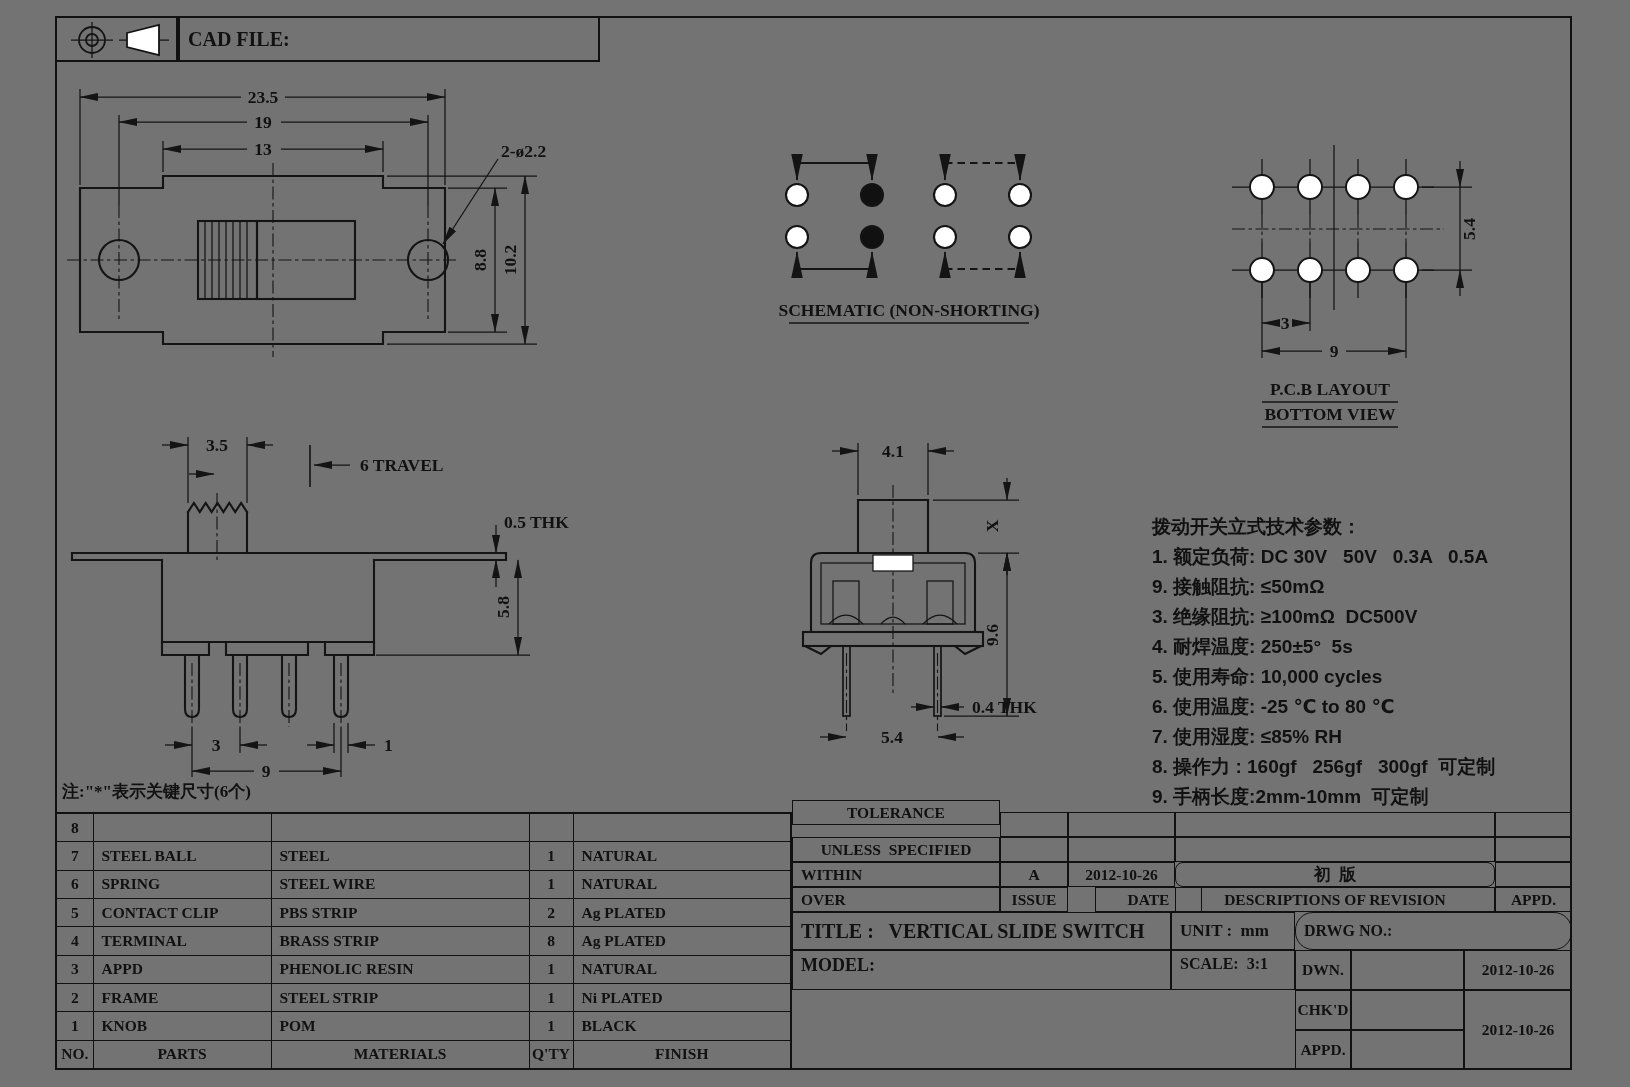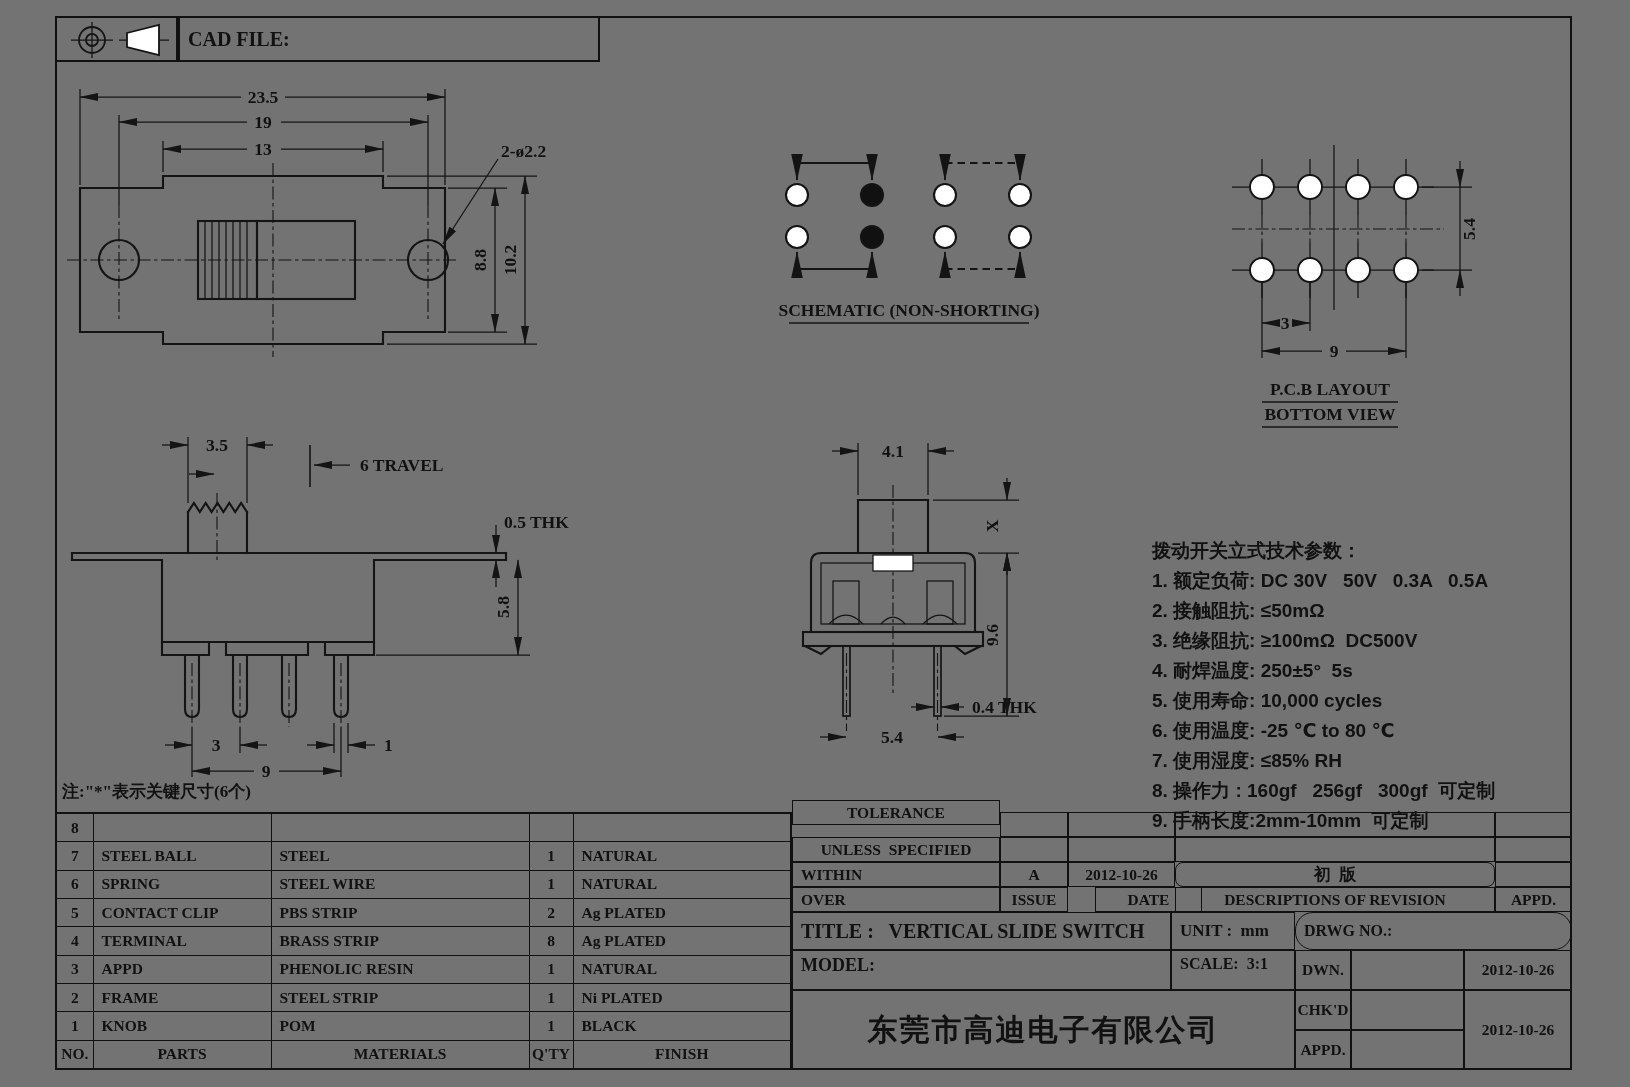--- a/index.html
+++ b/index.html
@@ -23,21 +23,21 @@
   svg{position:absolute;overflow:visible;}
   .ol{stroke:#141414;stroke-width:2.1;fill:none;stroke-linecap:square;}
   .thin{stroke:#141414;stroke-width:1.25;fill:none;}
   .cl{stroke:#141414;stroke-width:1.1;fill:none;stroke-dasharray:13 3.5 3.5 3.5;}
   .dash{stroke-dasharray:7.5 5;}
   .open{fill:#ffffff;stroke:#141414;stroke-width:2.1;}
   .filled{fill:#111111;stroke:#141414;stroke-width:2.1;}
   svg text{font-family:"Liberation Serif","DejaVu Serif",serif;font-weight:bold;
            font-size:17.5px;fill:#111;}
   .specs{position:absolute;left:1152px;top:512px;width:418px;font-weight:bold;
-         font-family:"Liberation Sans","DejaVu Sans",sans-serif;margin-top:24px;}
+         font-family:"Liberation Sans","DejaVu Sans",sans-serif;}
   .specs .t{font-size:19px;line-height:30px;white-space:pre;}
   .specs .i{font-size:19px;line-height:30px;white-space:pre;}
   #note{position:absolute;left:62px;top:780px;font-size:17px;font-weight:bold;white-space:pre;}
   #company{font-size:30px;font-family:"Liberation Sans","DejaVu Sans",sans-serif;
            letter-spacing:2px;}
 </style>
 </head>
 <body>
 
 <div id="page">
@@ -335,21 +335,21 @@
     <text x="227" y="288" text-anchor="start">0.4 THK</text>
 
     <line class="thin" x1="75" y1="312" x2="101" y2="312" marker-end="url(#aE)"></line>
     <line class="thin" x1="219" y1="312" x2="193" y2="312" marker-end="url(#aE)"></line>
     <text x="147" y="318" text-anchor="middle">5.4</text>
   </svg>
 
   <div class="specs">
     <div class="t">拨动开关立式技术参数：</div>
     <div class="i">1. 额定负荷: DC 30V   50V   0.3A   0.5A</div>
-    <div class="i">2. 接触阻抗: ≤50mΩ</div>
+    <div class="i">9. 接触阻抗: ≤50mΩ</div>
     <div class="i">3. 绝缘阻抗: ≥100mΩ  DC500V</div>
     <div class="i">4. 耐焊温度: 250±5°  5s</div>
     <div class="i">5. 使用寿命: 10,000 cycles</div>
     <div class="i">6. 使用温度: -25 ℃ to 80 ℃</div>
     <div class="i">7. 使用湿度: ≤85% RH</div>
     <div class="i">8. 操作力 : 160gf   256gf   300gf  可定制</div>
     <div class="i">9. 手柄长度:2mm-10mm  可定制</div>
   </div>
 
   <div id="note">注:"*"表示关键尺寸(6个)</div>
@@ -475,22 +475,20 @@
   <div class="cell padl" style="left:792px;top:950px;width:379px;height:40px;font-size:18px;align-items:flex-start;padding-top:4px;">
     <span>MODEL:</span></div>
   <div class="cell padl" style="left:1171px;top:950px;width:124px;height:40px;font-size:16px;align-items:flex-start;padding-top:4px;">
     <span>SCALE:  3:1</span></div>
   <div class="cell center" style="left:1295px;top:950px;width:56px;height:40px;">
     <span>DWN.</span></div>
   <div class="cell" style="left:1351px;top:950px;width:113px;height:40px;"></div>
   <div class="cell center" style="left:1464px;top:950px;width:108px;height:40px;">
     <span>2012-10-26</span></div>
 
-  <div class="cell center" style="left:792px;top:990px;width:503px;height:80px;">
-    <span id="company">东莞市高迪电子有限公司</span></div>
   <div class="cell center" style="left:1295px;top:990px;width:56px;height:40px;">
     <span>CHK'D</span></div>
   <div class="cell" style="left:1351px;top:990px;width:113px;height:40px;"></div>
   <div class="cell center" style="left:1295px;top:1030px;width:56px;height:40px;">
     <span>APPD.</span></div>
   <div class="cell" style="left:1351px;top:1030px;width:113px;height:40px;"></div>
   <div class="cell center" style="left:1464px;top:990px;width:108px;height:80px;">
     <span>2012-10-26</span></div>
 </div>
 

